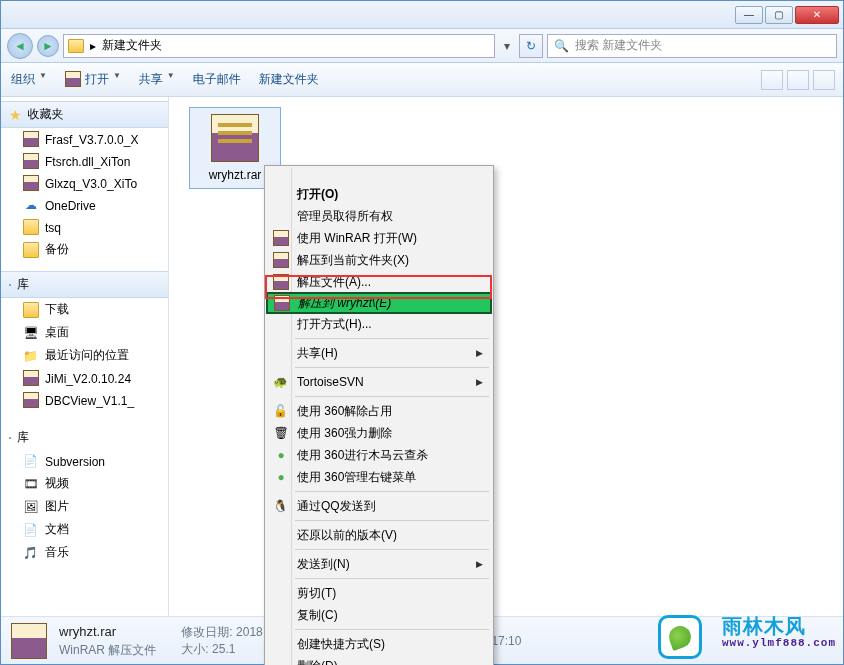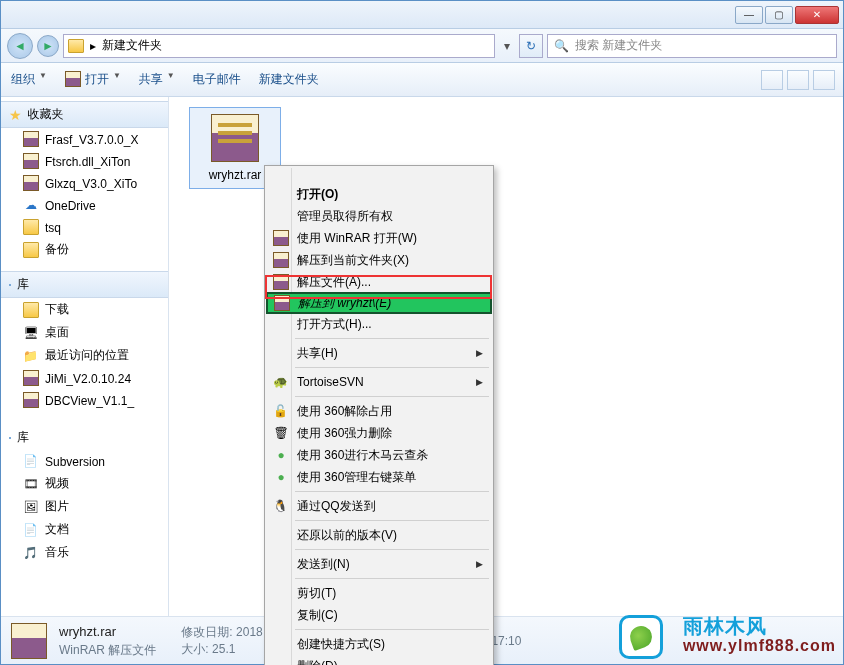--- a/index.html
+++ b/index.html
@@ -62,21 +62,21 @@
 .details .dl .fn { font-size:13px; color:#222; }
 .details .dl .ft { color:#6a7a8a; }
 .details .meta { color:#6a7a8a;margin-left:13px; }
 
 
 .watermark { position:absolute; right:8px; bottom:6px; display:flex; gap:20px; }
 .wm-logo { width:44px; height:44px; border:3px solid #14a0da; border-radius:10px; background:#fff; display:flex; align-items:center; justify-content:center; }
 .wm-leaf { width:22px; height:22px; background:radial-gradient(circle at 40% 40%, #8ed04c, #4ba529); border-radius:50% 50% 50% 10%; transform:rotate(-20deg); }
 .wm-text { display:flex; flex-direction:column; line-height:1.1; }
 .wm-text .t1 { font-size:20px; font-weight:bold; color:#14a0da; letter-spacing:1px; }
-.wm-text .t2 { font-size:16px; font-weight:bold; color:#7f1d1d; letter-spacing:1px; }
+.wm-text .t2 { font-size:11px; font-weight:bold; color:#4c1d95; letter-spacing:1px;font-family:Liberation Mono, monospace; }
 </style>
 </head>
 <body>
 
 <div class="window">
 
   <div class="titlebar">
     <div class="win-btns">
       <div class="win-btn">—</div>
       <div class="win-btn">▢</div>

